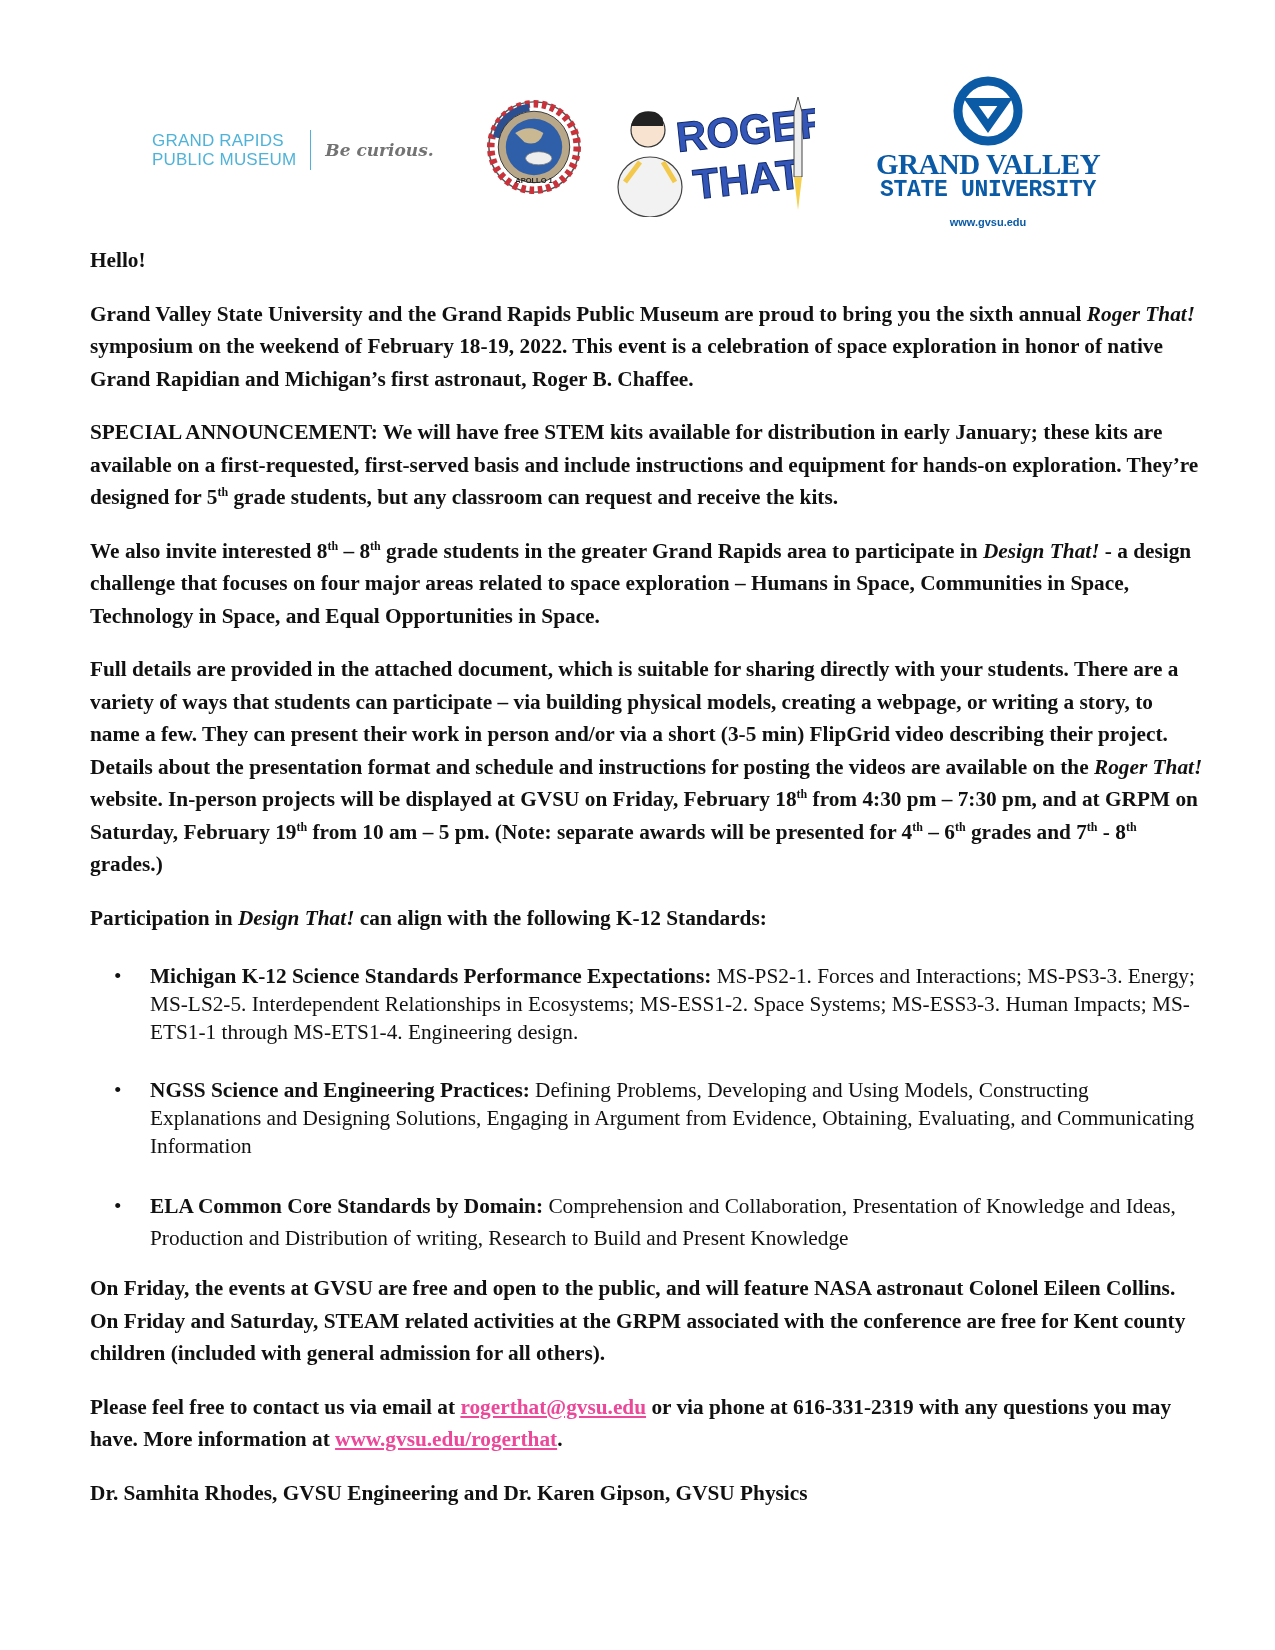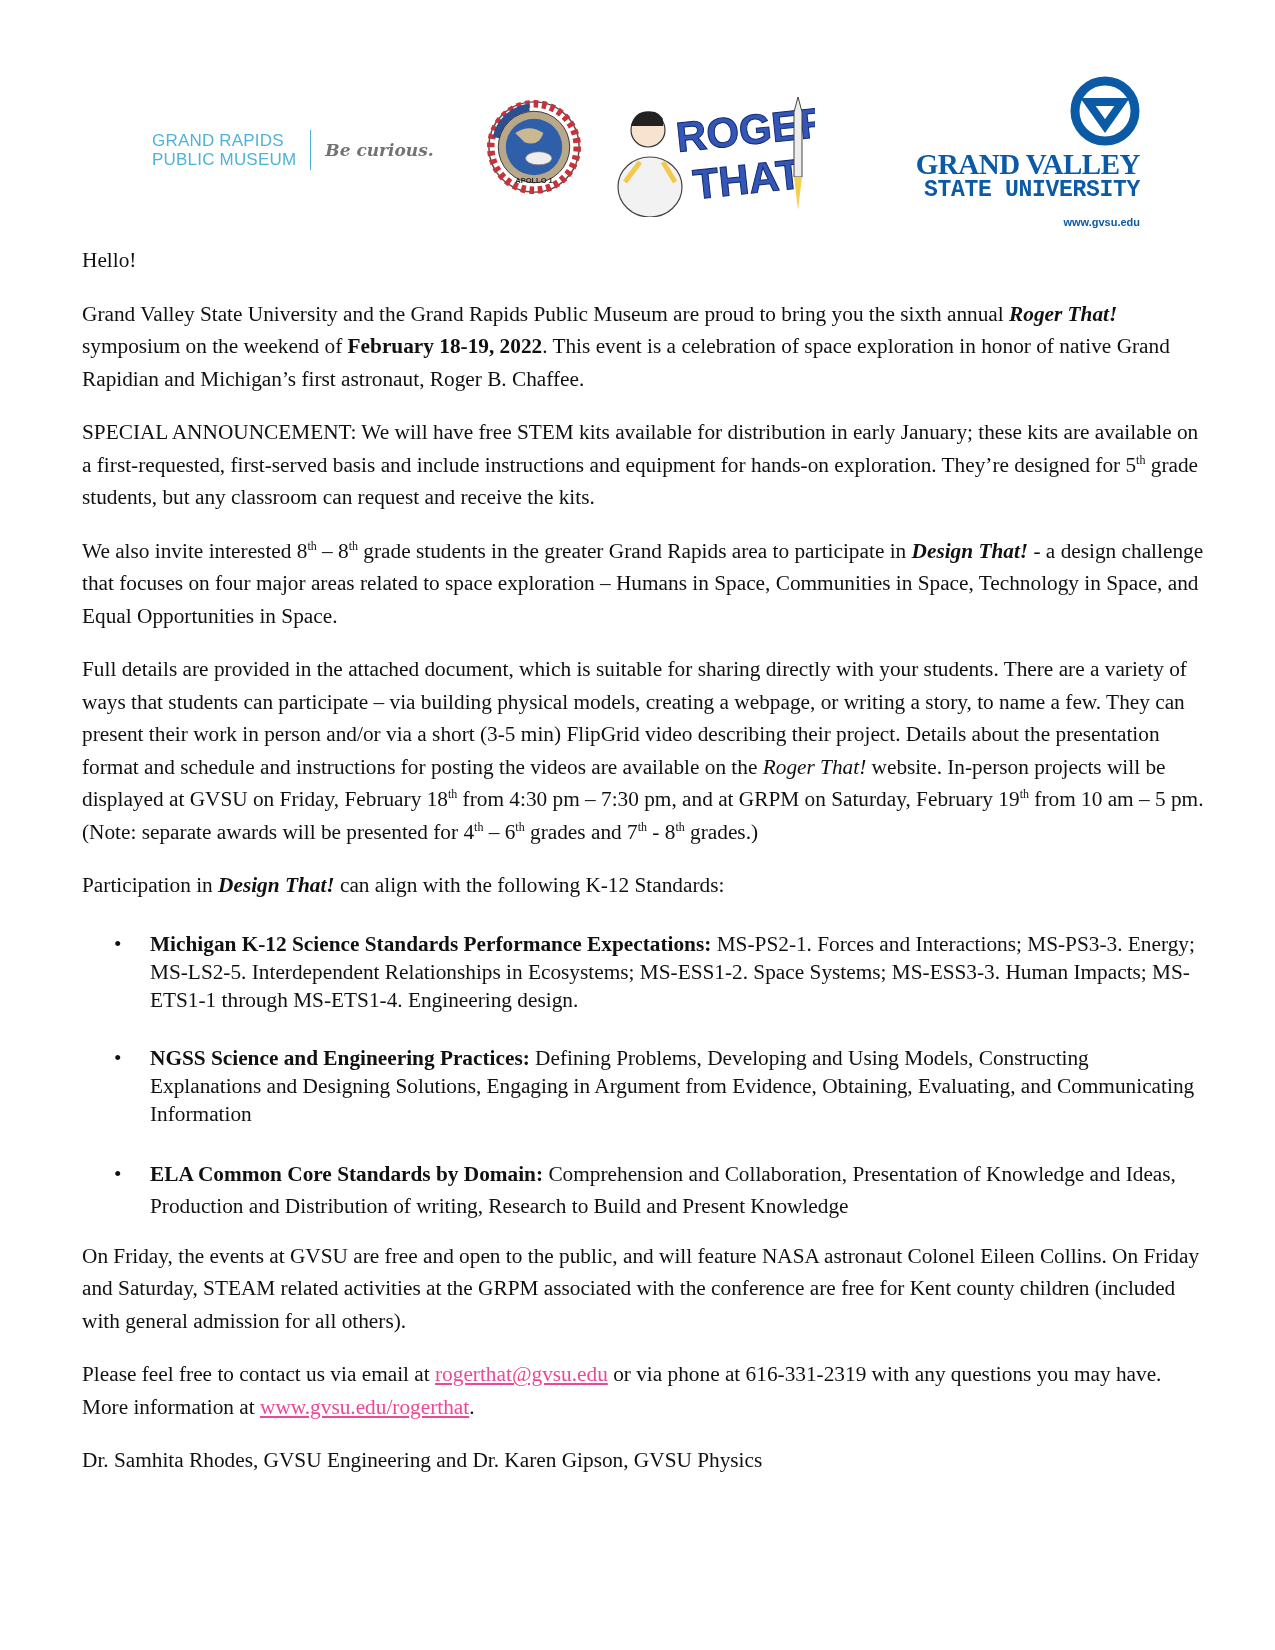--- a/index.html
+++ b/index.html
@@ -5,26 +5,26 @@
   html, body { margin: 0; padding: 0; background: #ffffff; }
   body { width: 1275px; height: 1650px; position: relative; overflow: hidden;
          font-family: "Liberation Serif", serif; color: #111; }
   .logos { position: absolute; top: 72px; left: 0; width: 1275px; height: 160px; }
   .grpm { position: absolute; left: 152px; top: 58px; display: flex; align-items: center; }
   .grpm-name { color: #4fb3d9; font-family: "Liberation Sans", sans-serif; font-size: 17px; line-height: 19px; letter-spacing: 0.2px; }
   .grpm-sep { width: 1px; height: 40px; background: #4fb3d9; margin: 0 14px; }
   .grpm-tag { color: #737373; font-family: "DejaVu Serif", serif; font-style: italic; font-weight: bold; font-size: 17px; }
   .apollo { position: absolute; left: 487px; top: 28px; width: 94px; height: 94px; }
   .roger { position: absolute; left: 615px; top: 20px; width: 200px; height: 125px; }
-  .gvsu { position: absolute; left: 900px; top: 4px; width: 240px; height: 150px; text-align: right; }
+  .gvsu { position: absolute; left: 868px; top: 4px; width: 240px; height: 150px; text-align: center; }
   .gvsu-name { color: #0a5aa6; font-family: "Liberation Serif", serif; font-weight: bold; font-size: 29px; line-height: 28px; letter-spacing: -0.5px; }
   .gvsu-name2 { color: #0a5aa6; font-family: Liberation Mono, monospace; font-weight: bold; font-size: 23px; line-height: 24px; letter-spacing: -0.3px; }
   .gvsu-url { color: #0a5aa6; font-family: "Liberation Sans", sans-serif; font-size: 11px; font-weight: bold; margin-top: 14px; }
   .content { position: absolute; left: 74px; top: 244px; width: 1130px; font-size: 21.3px; line-height: 32.5px; }
-  p { margin: 0 0 21px 8px; }
+  p { margin: 0 0 21px 16px; font-weight: bold; }
   sup { font-size: 12px; line-height: 0; vertical-align: 8px; }
   ul { margin: 28px 0 0 0; padding-left: 76px; list-style: none; }
   li { position: relative; line-height: 28px; margin-bottom: 30px; }
   li .bullet { position: absolute; left: -36px; top: 0; }
   li.ela { line-height: 32px; margin-bottom: 18px; }
   a { color: #ec4899; text-decoration: underline; }
 </style>
 </head>
 <body>
 

